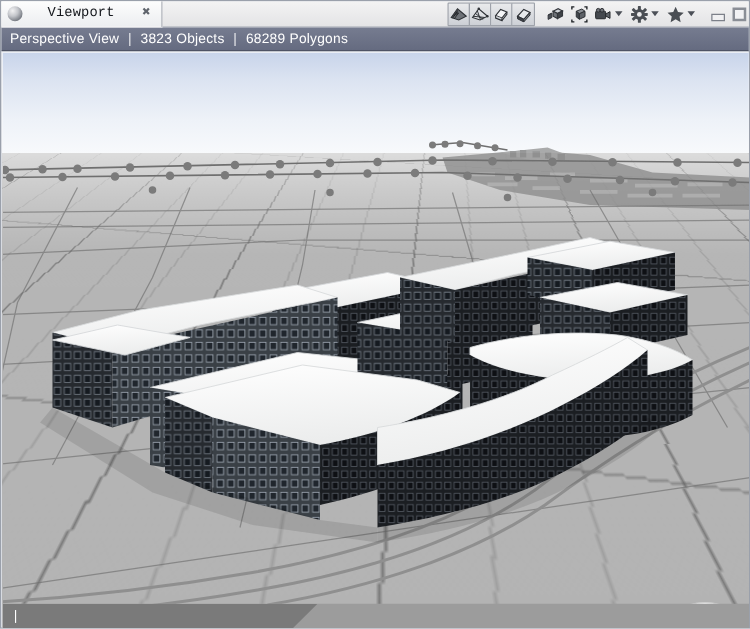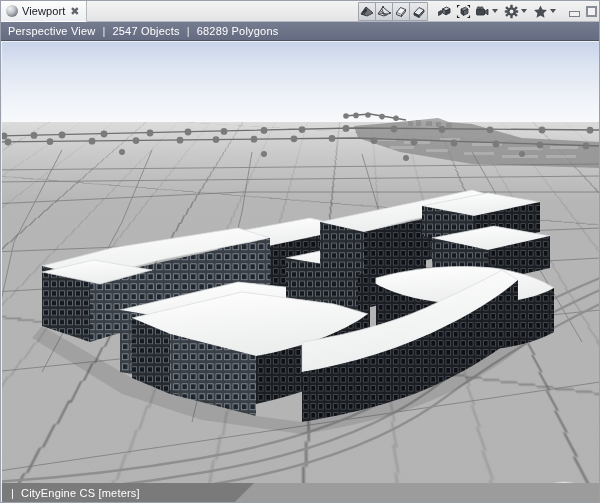--- a/index.html
+++ b/index.html
@@ -30,29 +30,30 @@
     height: 21px;
     background: linear-gradient(#f3f3f3, #e4e4e6);
     border-bottom: 1px solid #b5b8bf;
     box-sizing: border-box;
     display: flex;
     align-items: stretch;
   }
   .tab {
     display: flex;
     align-items: center;
-    gap: 4px;
+    gap: 20px;
     height: 21px;
     padding: 0 6px 0 5px;
     box-sizing: border-box;
     background: linear-gradient(#fdfdfd, #eceef1);
     border-right: 1px solid #b5b8bf;
     border-bottom: 1px solid #fdfdfd;
     position: relative;
     z-index: 3;
+    font-family: Liberation Mono, monospace;
   }
   .tab-icon {
     width: 12px; height: 12px;
     border-radius: 50%;
     background: radial-gradient(circle at 34% 30%, #f2f2f3 0%, #c4c6cb 38%, #7d8189 72%, #5c6068 100%);
     flex: none;
   }
   .tab-label {
     font-size: 11px;
     color: #14171c;
@@ -327,21 +328,21 @@
       </div>
       <div class="winbtn">
         <div class="maxbox"></div>
       </div>
     </div>
   </div>
 
   <div class="infobar">
     <span>Perspective View</span>
     <span class="info-sep">|</span>
-    <span>2547 Objects</span>
+    <span>3823 Objects</span>
     <span class="info-sep">|</span>
     <span>68289 Polygons</span>
   </div>
 
   <div class="viewport">
 
     <div class="sky"></div>
     <div class="ground"></div>
     <div class="horizon-haze"></div>
 
@@ -576,17 +577,16 @@
         <text x="34" y="20" font-family="'Liberation Sans',sans-serif" font-size="12" font-weight="bold" fill="#111111" text-anchor="middle">W</text>
         <text x="16" y="29" font-family="'Liberation Sans',sans-serif" font-size="11" font-weight="bold" fill="#111111" text-anchor="middle" transform="rotate(-90 16 29)">S</text>
         <text x="52" y="31" font-family="'Liberation Sans',sans-serif" font-size="11" font-weight="bold" fill="#111111" text-anchor="middle" transform="rotate(90 52 31)">N</text>
         <text x="34" y="40" font-family="'Liberation Sans',sans-serif" font-size="11" font-weight="bold" fill="#111111" text-anchor="middle" transform="rotate(180 34 37)">E</text>
       </g>
     </svg>
 
     <div class="statusbar">
       <div class="status-band">
         <span>|</span>
-        <span style="padding-left:7px">CityEngine CS [meters]</span>
       </div>
     </div>
   </div>
 </div>
 
 </body></html>

